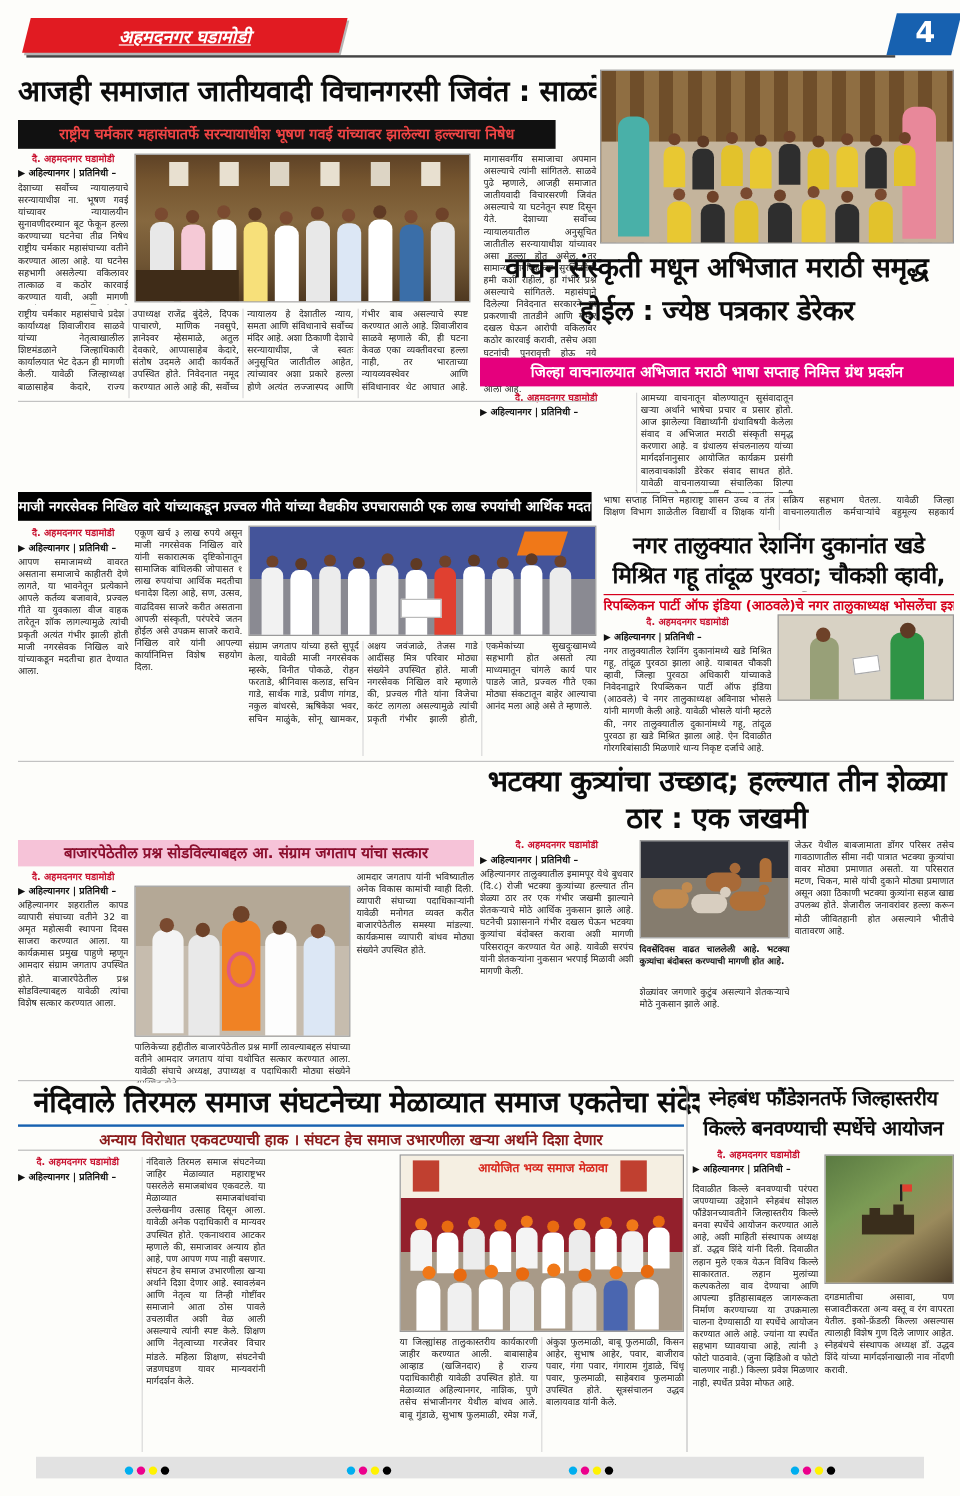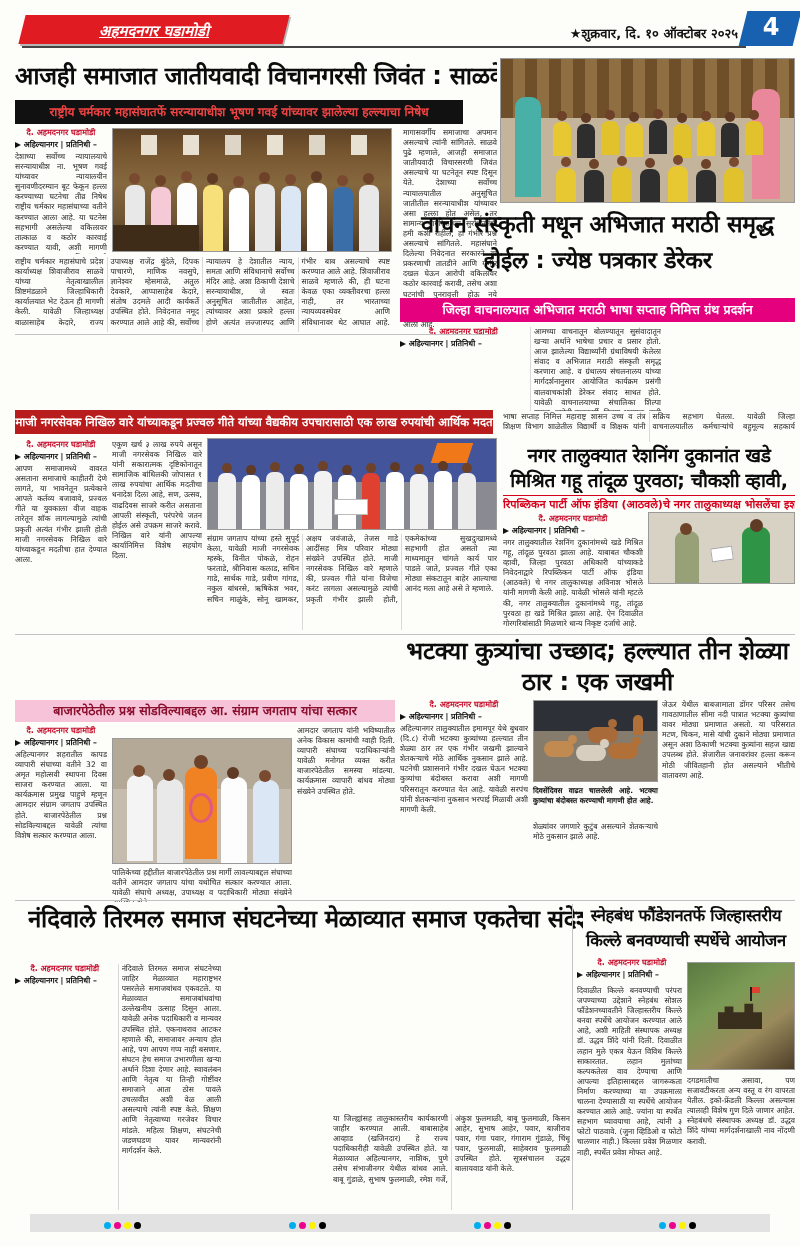--- a/index.html
+++ b/index.html
@@ -21,21 +21,20 @@
   .dv{position:absolute;background:#c2c2c2}
   .dot{width:7px;height:7px;border-radius:50%;display:inline-block;margin:0 1.5px}
 </style>
 </head>
 <body>
 
 <div class="page">
 
   <div class="abs" style="left:22px;top:15px;width:264px;height:29px;background:#e11b22;transform:skewX(-14deg);box-shadow:2px 2px 0 #b5b5b5"></div>
   <div class="abs" style="left:34px;top:20px;width:240px;text-align:center;color:#fff;font-weight:bold;font-style:italic;font-size:15px;text-decoration:underline">अहमदनगर घडामोडी</div>
-  <div class="abs" style="left:480px;top:24px;width:258px;text-align:right;font-weight:bold;font-size:13px;color:#111">★शुक्रवार, दि. १० ऑक्टोबर २०२५</div>
   <div class="abs" style="left:743px;top:11px;width:54px;height:35px;background:#1761b0;transform:skewX(-14deg)"></div>
   <div class="abs" style="left:749px;top:13px;width:44px;text-align:center;color:#fff;font-weight:bold;font-size:24px">4</div>
   <div class="dv" style="left:22px;top:46px;width:724px;height:2px;background:#444"></div>
 
   <div class="abs hl nw" style="left:15px;top:54px;width:482px;height:44px;font-size:24px;line-height:44px">आजही समाजात जातीयवादी विचानगरसी जिवंत : साळवे</div>
   <div class="abs bnr" style="left:15px;top:100px;width:448px;height:24px;background:#111;color:#ef4444;font-size:12px;line-height:24px">राष्ट्रीय चर्मकार महासंघातर्फे सरन्यायाधीश भूषण गवई यांच्यावर झालेल्या हल्ल्याचा निषेध</div>
 
   <div class="abs" style="left:15px;top:128px;width:92px;height:126px;overflow:hidden">
     <div class="bp">दै. अहमदनगर घडामोडी</div>
     <div class="bl"><span>▶</span> <span>अहिल्यानगर | प्रतिनिधी –</span></div>
@@ -66,21 +65,21 @@
   <div class="abs bnr" style="left:400px;top:298px;width:395px;height:24px;background:#e5007d;color:#fff;font-size:12.5px;line-height:24px">जिल्हा वाचनालयात अभिजात मराठी भाषा सप्ताह निमित्त ग्रंथ प्रदर्शन</div>
 
   <div class="abs cols3" style="left:400px;top:327px;width:395px;height:84px;overflow:hidden">
     <div class="bp">दै. अहमदनगर घडामोडी</div>
     <div class="bl"><span>▶</span> <span>अहिल्यानगर | प्रतिनिधी –</span></div>
     <div class="bt">आमच्या वाचनातून बोलण्यातून सुसंवादातून खऱ्या अर्थाने भाषेचा प्रचार व प्रसार होतो. आज झालेल्या विद्यार्थ्यांनी ग्रंथाविषयी केलेला संवाद व अभिजात मराठी संस्कृती समृद्ध करणारा आहे. व ग्रंथालय संचलनालय यांच्या मार्गदर्शनानुसार आयोजित कार्यक्रम प्रसंगी बालवाचकांशी डेरेकर संवाद साधत होते. यावेळी वाचनालयाच्या संचालिका शिल्पा रसाळ, ज्योती कुलकर्णी, किरण अडगाल, कवी आदी उपस्थित होते. आयोजित चर्चासत्रात विद्यार्थ्यांनी वाचलेली पुस्तके व त्यातील त्यांना झालेले आकलन यावर मनोगते व्यक्त केले. ज्ञानेश्वरी बेरड, प्रचिता जाधव, अस्मिता बेदारी, इशा पठाण, प्रांजली बेदारी, मुस्कान मिमोदिया, अलिशा शेख, निशा बागवान यांनी सहभाग घेतला.</div>
   </div>
   <div class="abs bt cols2" style="left:503px;top:412px;width:292px;height:30px">भाषा सप्ताह निमित्त महाराष्ट्र शासन उच्च व तंत्र शिक्षण विभाग शाळेतील विद्यार्थी व शिक्षक यांनी सक्रिय सहभाग घेतला. यावेळी जिल्हा वाचनालयातील कर्मचाऱ्यांचे बहुमूल्य सहकार्य लाभले.</div>
 
   <div class="dv" style="left:15px;top:334px;width:482px;height:1px"></div>
-  <div class="abs bnr" style="left:15px;top:410px;width:478px;height:24px;background:#b91c1c;color:#fff;font-size:11.5px;line-height:24px">माजी नगरसेवक निखिल वारे यांच्याकडून प्रज्वल गीते यांच्या वैद्यकीय उपचारासाठी एक लाख रुपयांची आर्थिक मदत</div>
+  <div class="abs bnr" style="left:15px;top:410px;width:478px;height:24px;background:#000000;color:#fff;font-size:11.5px;line-height:24px">माजी नगरसेवक निखिल वारे यांच्याकडून प्रज्वल गीते यांच्या वैद्यकीय उपचारासाठी एक लाख रुपयांची आर्थिक मदत</div>
 
   <div class="abs" style="left:15px;top:440px;width:92px;height:192px;overflow:hidden">
     <div class="bp">दै. अहमदनगर घडामोडी</div>
     <div class="bl"><span>▶</span> <span>अहिल्यानगर | प्रतिनिधी –</span></div>
     <div class="bt">आपण समाजामध्ये वावरत असताना समाजाचे काहीतरी देणे लागते, या भावनेतून प्रत्येकाने आपले कर्तव्य बजावावे, प्रज्वल गीते या युवकाला वीज वाहक तारेतून शॉक लागल्यामुळे त्यांची प्रकृती अत्यंत गंभीर झाली होती माजी नगरसेवक निखिल वारे यांच्याकडून मदतीचा हात देण्यात आला.</div>
   </div>
   <div class="abs bt" style="left:112px;top:440px;width:90px;height:192px">एकूण खर्च ३ लाख रुपये असून माजी नगरसेवक निखिल वारे यांनी सकारात्मक दृष्टिकोनातून सामाजिक बांधिलकी जोपासत १ लाख रुपयांचा आर्थिक मदतीचा धनादेश दिला आहे, सण, उत्सव, वाढदिवस साजरे करीत असताना आपली संस्कृती, परंपरेचे जतन होईल असे उपक्रम साजरे करावे. निखिल वारे यांनी आपल्या कार्यानिमित्त विशेष सहयोग दिला.</div>
 
   <div class="photo" style="left:207px;top:438px;width:290px;height:92px;background:linear-gradient(180deg,#44549a 0 48%,#8a8a92 48% 100%)">
     <span class="fig" style="top:4px;right:26px;width:36px;height:20px;background:#f07818;transform:skewX(-18deg)"></span>
@@ -136,27 +135,36 @@
     <span class="fig" style="top:40px;left:10px;width:30px;height:16px;border-radius:8px;background:#c08a50;box-shadow:32px 4px 0 #d8cec0,64px 2px 0 #b07038,44px -14px 0 #a86a38"></span>
     <span class="fig" style="top:34px;left:34px;width:9px;height:9px;border-radius:50%;background:#c08a50;box-shadow:32px 4px 0 #d8cec0,40px -16px 0 #a86a38,64px 2px 0 #b07038"></span>
     <span class="fig" style="top:14px;right:14px;width:10px;height:20px;border-radius:5px 5px 0 0;background:#b07038"></span>
   </div>
   <div class="abs cap" style="left:533px;top:786px;width:125px;height:34px">दिवसेंदिवस वाढत चाललेली आहे. भटक्या कुत्र्यांचा बंदोबस्त करण्याची मागणी होत आहे.</div>
   <div class="abs bt" style="left:533px;top:822px;width:125px;height:76px">शेळ्यांवर जगणारे कुटुंब असल्याने शेतकऱ्याचे मोठे नुकसान झाले आहे.</div>
   <div class="abs bt" style="left:662px;top:700px;width:133px;height:198px">जेऊर येथील बाबजामाता डोंगर परिसर तसेच गावठाणातील सीमा नदी पात्रात भटक्या कुत्र्यांचा वावर मोठ्या प्रमाणात असतो. या परिसरात मटण, चिकन, मासे यांची दुकाने मोठ्या प्रमाणात असून अशा ठिकाणी भटक्या कुत्र्यांना सहज खाद्य उपलब्ध होते. शेजारील जनावरांवर हल्ला करून मोठी जीवितहानी होत असल्याने भीतीचे वातावरण आहे.</div>
 
   <div class="dv" style="left:15px;top:900px;width:780px;height:1px"></div>
   <div class="abs hl nw" style="left:28px;top:904px;width:555px;height:30px;font-size:24px;line-height:30px">नंदिवाले तिरमल समाज संघटनेच्या मेळाव्यात समाज एकतेचा संदेश</div>
+  <div class="abs bnr" style="left:15px;top:937px;width:555px;height:22px;color:#8b1a1a;font-size:12.5px;line-height:22px;border-top:2px solid #1761b0;border-bottom:1px solid #bbb">अन्याय विरोधात एकवटण्याची हाक । संघटन हेच समाज उभारणीला खऱ्या अर्थाने दिशा देणार</div>
 
   <div class="abs cols3" style="left:15px;top:964px;width:313px;height:246px;overflow:hidden">
     <div class="bp">दै. अहमदनगर घडामोडी</div>
     <div class="bl"><span>▶</span> <span>अहिल्यानगर | प्रतिनिधी –</span></div>
     <div class="bt">नंदिवाले तिरमल समाज संघटनेच्या जाहिर मेळाव्यात महाराष्ट्रभर पसरलेले समाजबांधव एकवटले. या मेळाव्यात समाजबांधवांचा उल्लेखनीय उत्साह दिसून आला. यावेळी अनेक पदाधिकारी व मान्यवर उपस्थित होते. एकनाथराव आटकर म्हणाले की, समाजावर अन्याय होत आहे, पण आपण गप्प नाही बसणार. संघटन हेच समाज उभारणीला खऱ्या अर्थाने दिशा देणार आहे. स्वावलंबन आणि नेतृत्व या तिन्ही गोष्टींवर समाजाने आता ठोस पावले उचलावीत अशी वेळ आली असल्याचे त्यांनी स्पष्ट केले. शिक्षण आणि नेतृत्वाच्या गरजेवर विचार मांडले. महिला शिक्षण, संघटनेची जडणघडण यावर मान्यवरांनी मार्गदर्शन केले.</div>
   </div>
 
+  <div class="photo" style="left:333px;top:962px;width:237px;height:148px;background:linear-gradient(180deg,#f5efe2 0 24%,#93202c 24% 55%,#a89a88 55% 100%)">
+    <span class="fig" style="top:4px;left:10px;width:22px;height:26px;background:#c04030;box-shadow:173px 0 0 #c04030"></span>
+    <span class="fig abs" style="top:6px;left:40px;width:157px;text-align:center;color:#d8281e;font-weight:bold;font-size:10px;line-height:1.2">आयोजित भव्य समाज मेळावा</span>
+    <span class="fig" style="top:52px;left:12px;width:10px;height:10px;border-radius:50%;background:#f07818;box-shadow:22px 2px 0 #e86a10,44px -1px 0 #f07818,66px 1px 0 #e86a10,88px -2px 0 #f07818,110px 2px 0 #e86a10,132px 0 0 #f07818,154px -1px 0 #e86a10,176px 1px 0 #f07818,198px -2px 0 #e86a10"></span>
+    <span class="fig" style="top:62px;left:8px;width:18px;height:34px;border-radius:7px 7px 0 0;background:#f4f4f4;box-shadow:22px 2px 0 #ffffff,44px -1px 0 #ececec,66px 1px 0 #ffffff,88px -2px 0 #f4f4f4,110px 2px 0 #ffffff,132px 0 0 #ececec,154px -1px 0 #ffffff,176px 1px 0 #f4f4f4,198px -2px 0 #ffffff"></span>
+    <span class="fig" style="top:92px;left:18px;width:11px;height:11px;border-radius:50%;background:#f07818;box-shadow:26px 2px 0 #e86a10,52px -1px 0 #f07818,78px 1px 0 #e86a10,104px -2px 0 #f07818,130px 2px 0 #e86a10,156px 0 0 #f07818,182px -1px 0 #e86a10"></span>
+    <span class="fig" style="top:104px;left:13px;width:20px;height:42px;border-radius:8px 8px 0 0;background:#ffffff;box-shadow:26px 2px 0 #f0f0f0,52px -1px 0 #ffffff,78px 1px 0 #f0f0f0,104px -2px 0 #ffffff,130px 2px 0 #f0f0f0,156px 0 0 #4a66b0,182px -1px 0 #ffffff"></span>
+  </div>
   <div class="abs bt cols2" style="left:333px;top:1114px;width:237px;height:96px">या जिल्ह्यांसह तालुकास्तरीय कार्यकारणी जाहीर करण्यात आली. बाबासाहेब आव्हाड (खजिनदार) हे राज्य पदाधिकारीही यावेळी उपस्थित होते. या मेळाव्यात अहिल्यानगर, नाशिक, पुणे तसेच संभाजीनगर येथील बांधव आले. बाबू गुंडाळे, सुभाष फुलमाळी, रमेश गर्जे, अंकुश फुलमाळी, बाबू फुलमाळी, किसन आहेर, सुभाष आहेर, पवार, बाजीराव पवार, गंगा पवार, गंगाराम गुंडाळे, चिंधू पवार, फुलमाळी, साहेबराव फुलमाळी उपस्थित होते. सूत्रसंचालन उद्धव बालायवाड यांनी केले.</div>
 
   <div class="dv" style="left:572px;top:904px;width:1px;height:306px"></div>
   <div class="abs hl" style="left:577px;top:904px;width:218px;height:52px;font-size:16.5px;line-height:1.5">स्नेहबंध फौंडेशनतर्फे जिल्हास्तरीय किल्ले बनवण्याची स्पर्धेचे आयोजन</div>
   <div class="abs" style="left:577px;top:958px;width:110px;height:26px;overflow:hidden">
     <div class="bp">दै. अहमदनगर घडामोडी</div>
     <div class="bl"><span>▶</span> <span>अहिल्यानगर | प्रतिनिधी –</span></div>
   </div>
   <div class="abs bt" style="left:577px;top:986px;width:105px;height:224px">दिवाळीत किल्ले बनवण्याची परंपरा जपण्याच्या उद्देशाने स्नेहबंध सोशल फौंडेशनच्यावतीने जिल्हास्तरीय किल्ले बनवा स्पर्धेचे आयोजन करण्यात आले आहे, अशी माहिती संस्थापक अध्यक्ष डॉ. उद्धव शिंदे यांनी दिली. दिवाळीत लहान मुले एकत्र येऊन विविध किल्ले साकारतात. लहान मुलांच्या कल्पकतेला वाव देण्याचा आणि आपल्या इतिहासाबद्दल जागरूकता निर्माण करण्याच्या या उपक्रमाला चालना देण्यासाठी या स्पर्धेचे आयोजन करण्यात आले आहे. ज्यांना या स्पर्धेत सहभाग घ्यावयाचा आहे, त्यांनी ३ फोटो पाठवावे. (जुना व्हिडिओ व फोटो चालणार नाही.) किल्ला प्रवेश मिळणार नाही, स्पर्धेत प्रवेश मोफत आहे.</div>
 

